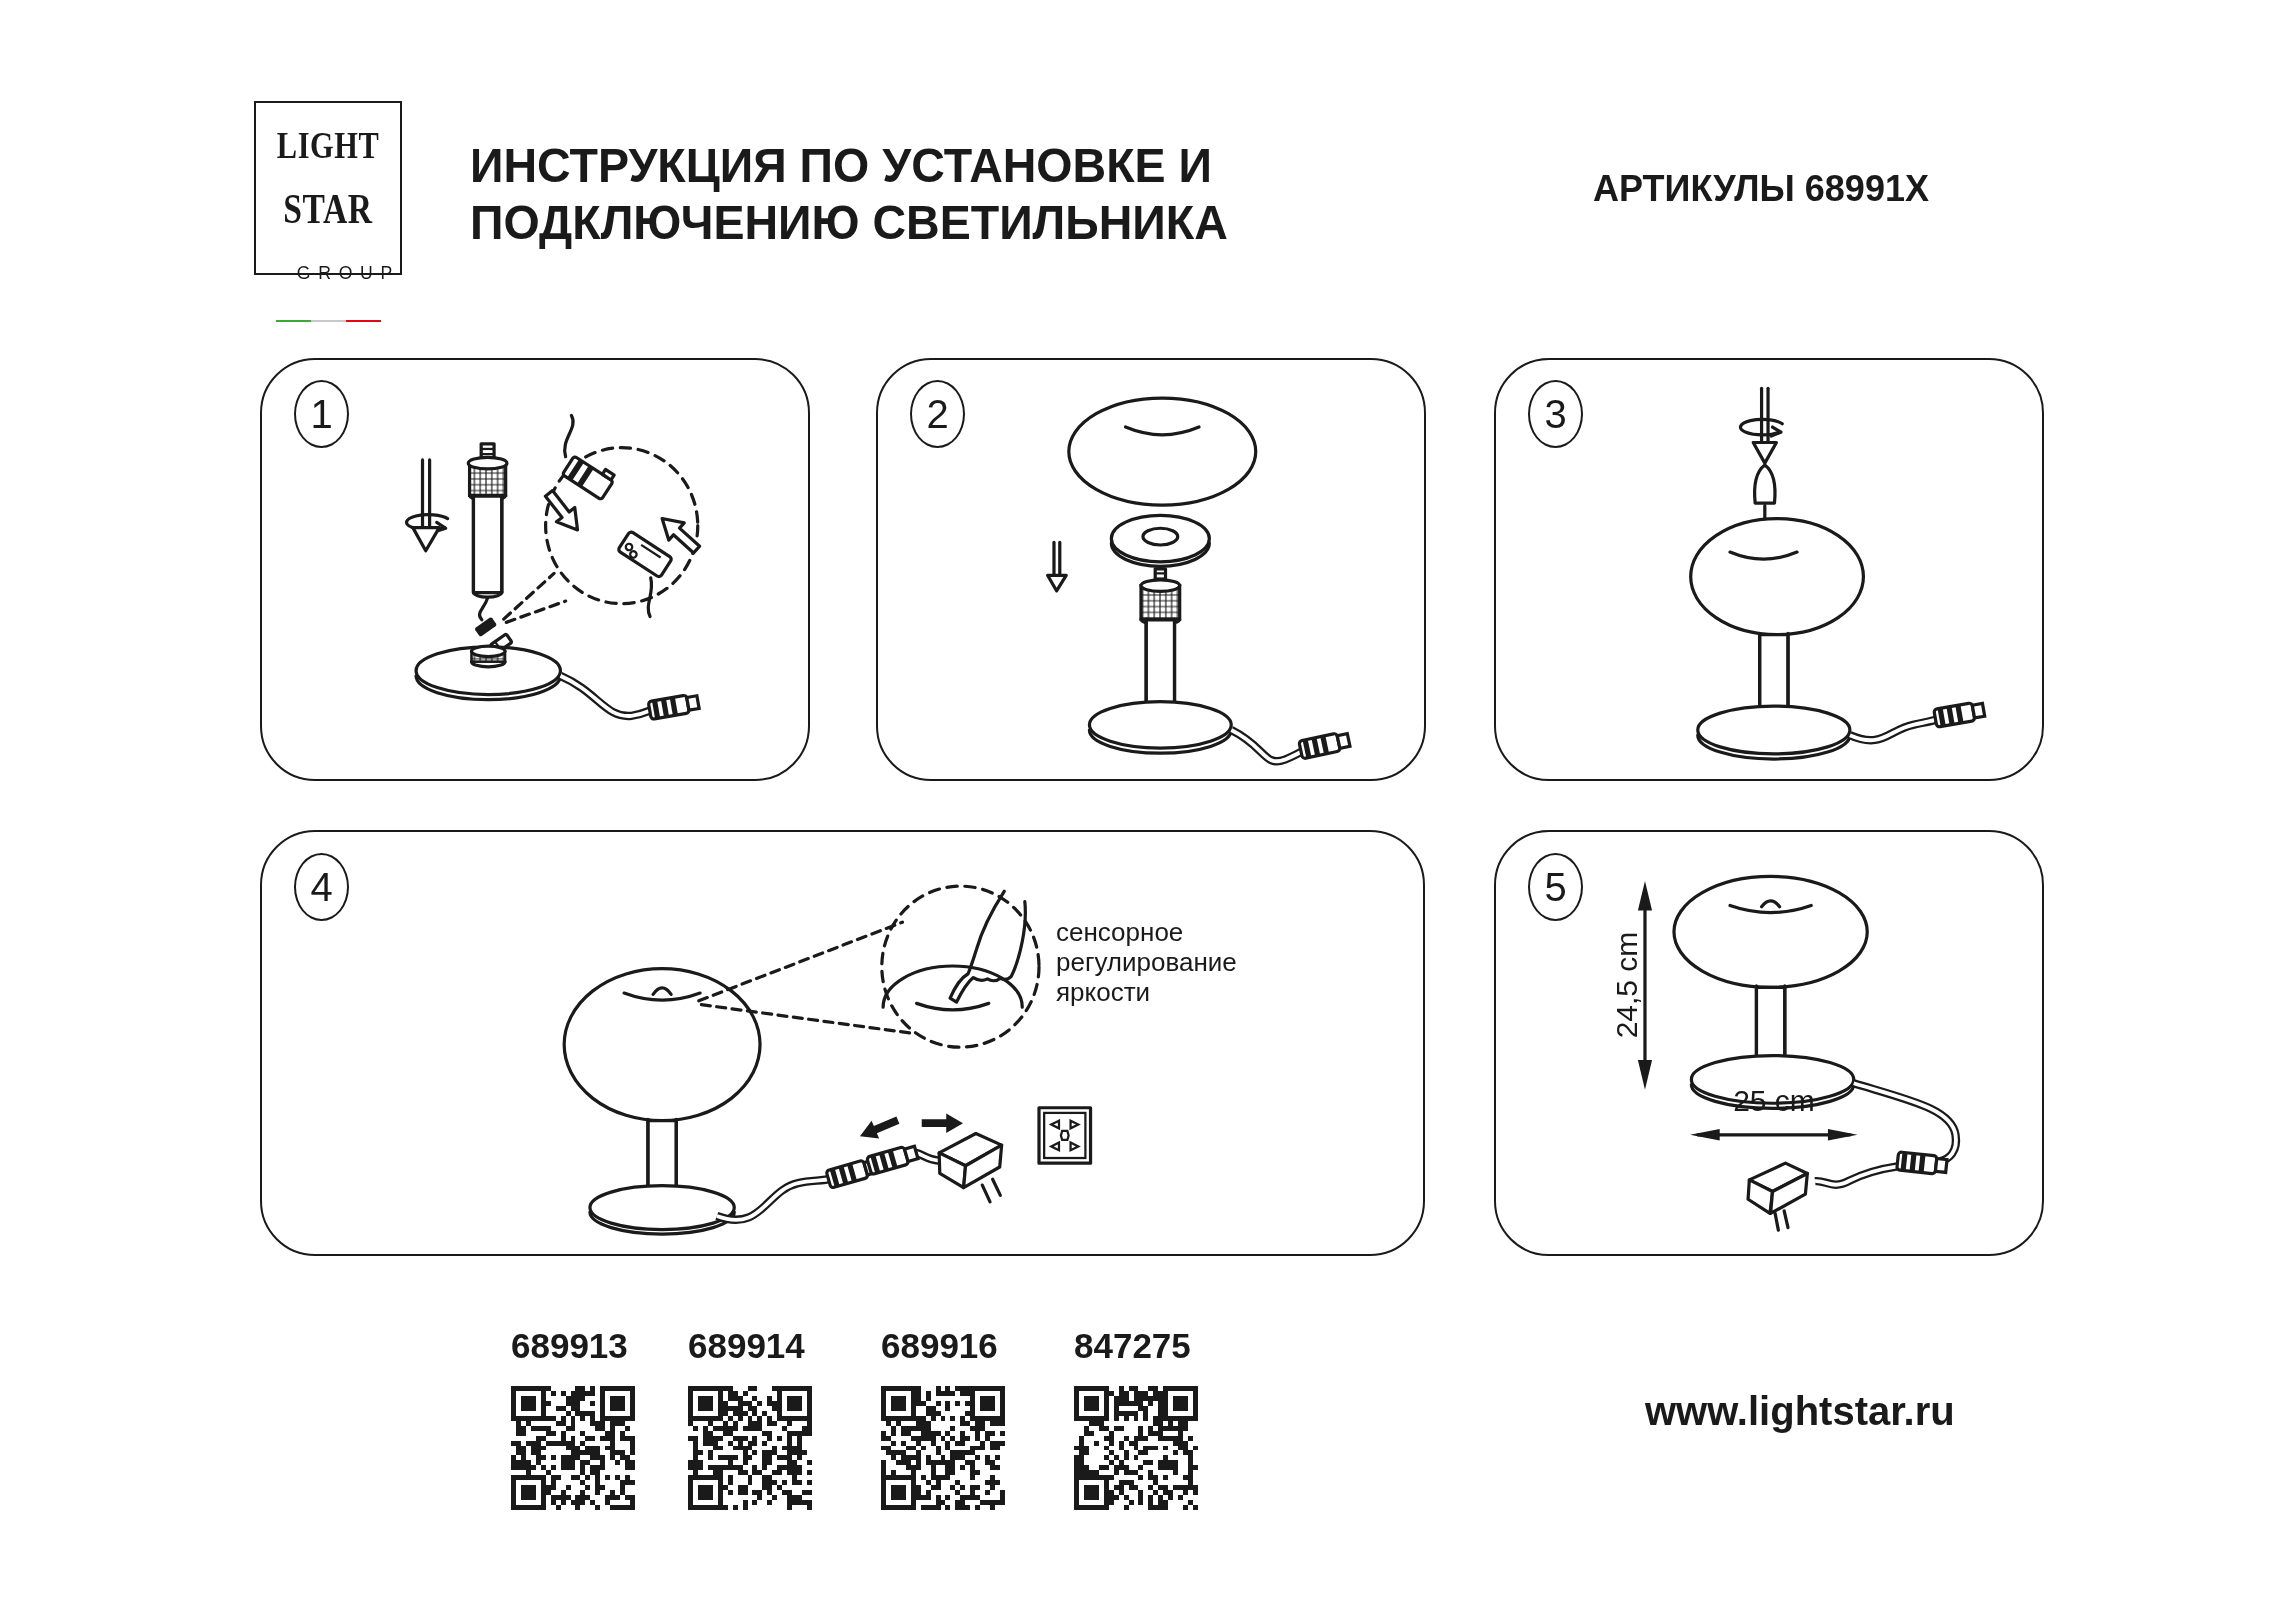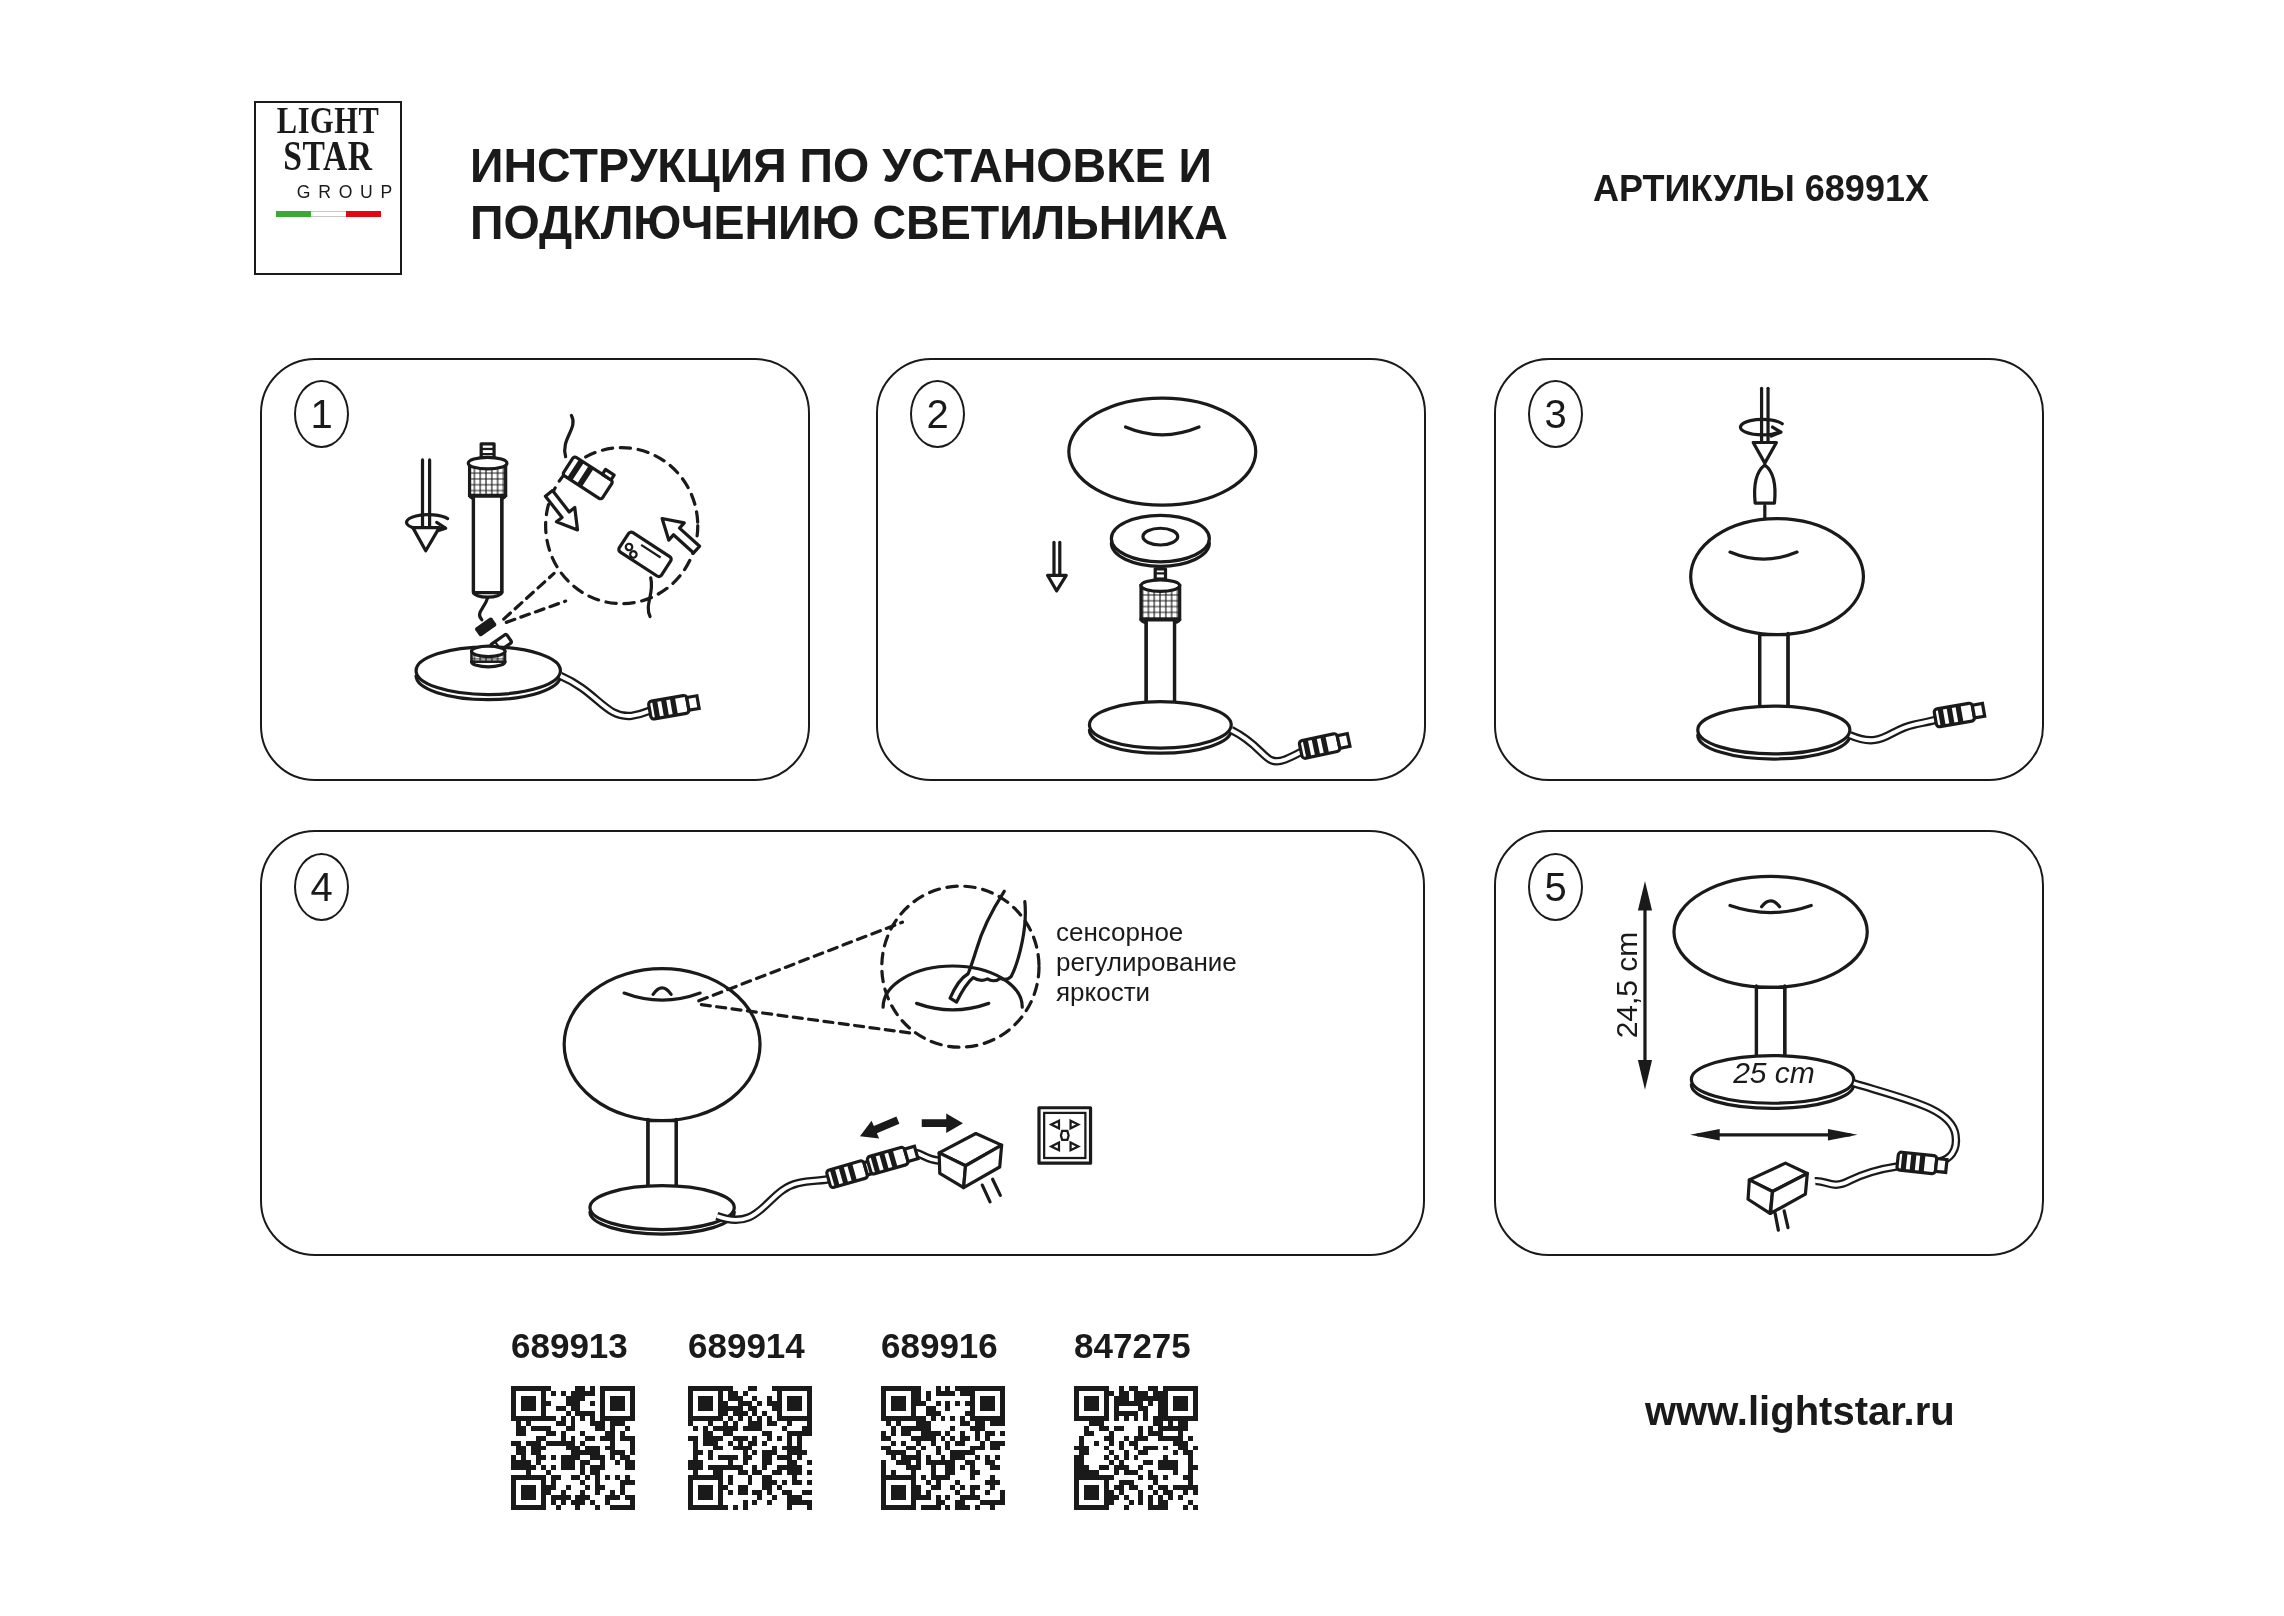--- a/index.html
+++ b/index.html
@@ -1,21 +1,21 @@
 <!DOCTYPE html>
 <html style="font-size:10.4px"><head>
 <meta charset="utf-8">
 <style>
   html,body{margin:0;padding:0;background:#fff;}
   body{width:2284px;height:1616px;position:relative;font-family:"Liberation Sans",sans-serif;color:#1a1a1a;}
   .abs{position:absolute;}
 
   
   .logo-box{left:254px;top:101px;width:148px;height:174px;border:2.6px solid #1a1a1a;box-sizing:border-box;
-            display:flex;flex-direction:column;align-items:center;justify-content:flex-start;padding-top:0;}
+            display:flex;flex-direction:column;align-items:center;justify-content:flex-start;padding-top:25px;gap:28px;}
   .logo-w1{font-family:"Liberation Serif",serif;font-weight:bold;font-size:38px;line-height:.9em;transform:scaleX(.80);letter-spacing:0.7px;}
   .logo-w2{font-family:"Liberation Serif",serif;font-weight:bold;font-size:42px;line-height:.95em;transform:scaleX(.80);letter-spacing:0.7px;}
   .logo-w3{font-size:17.6px;letter-spacing:7.8px;margin-top:5.2px;text-indent:7.8px;margin-left:33px;}
   .logo-flag{width:105px;height:5.9px;margin-top:7.8px;display:flex;}
   .logo-flag .seg{flex:1;height:100%;}
   .seg-white{border-top:0.7px solid #c8c8c8;border-bottom:0.7px solid #c8c8c8;box-sizing:border-box;background:#fff;}
 
   .title{left:470px;top:137px;font-weight:bold;font-size:49px;line-height:57px;transform:scaleX(.95);transform-origin:left top;white-space:nowrap;}
   .series-block{left:1517px;top:161px;width:488px;text-align:center;}
   .series-line{font-weight:bold;font-size:36px;white-space:nowrap;}
@@ -30,21 +30,21 @@
   .p5{left:1494px;top:830px;width:550px;height:426px;}
   .panel svg{position:absolute;left:0;top:0;width:100%;height:100%;}
 
   .badge{width:55px;height:68px;border:2.6px solid #1a1a1a;border-radius:50%;box-sizing:border-box;
          display:flex;align-items:center;justify-content:center;font-size:40px;background:#fff;}
   .b1{left:294px;top:380px;} .b2{left:910px;top:380px;} .b3{left:1528px;top:380px;}
   .b4{left:294px;top:853px;} .b5{left:1528px;top:853px;}
 
   .touch-note{left:1056px;top:917px;font-size:26px;line-height:30px;}
   .dim-h{left:1542px;top:968px;width:169px;text-align:center;font-size:30px;transform:rotate(-90deg);}
-  .dim-w{left:1709px;top:1056px;width:130px;text-align:center;font-size:30px;font-style:italic;}
+  .dim-w{left:1709px;top:1084px;width:130px;text-align:center;font-size:30px;}
 
   
   svg .s {stroke:#1a1a1a;stroke-width:5;fill:none;stroke-linecap:round;stroke-linejoin:round;}
   svg .sf{stroke:#1a1a1a;stroke-width:5;fill:#fff;stroke-linejoin:round;}
   svg .s3{stroke:#1a1a1a;stroke-width:3.5;fill:none;}
   svg .ink{fill:#1a1a1a;stroke:none;}
   svg .dash{stroke-dasharray:16 12;}
   svg .dline{stroke-dasharray:14 10;}
   svg .ddot{stroke-dasharray:20 8 5 8;}
   svg .wo{stroke:#1a1a1a;stroke-width:13;fill:none;}

